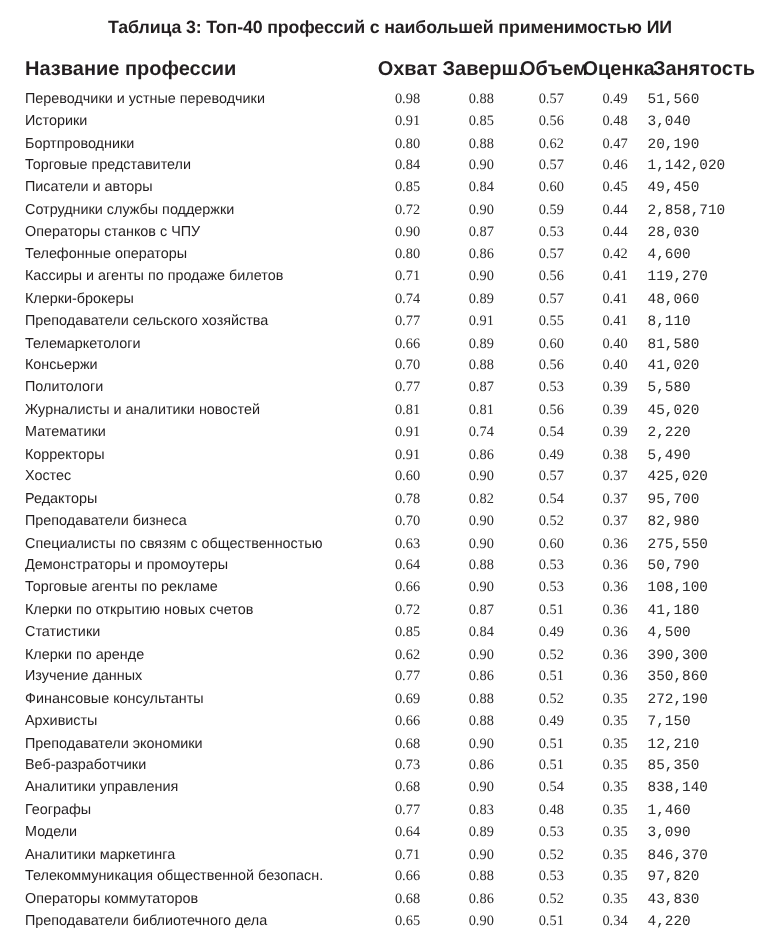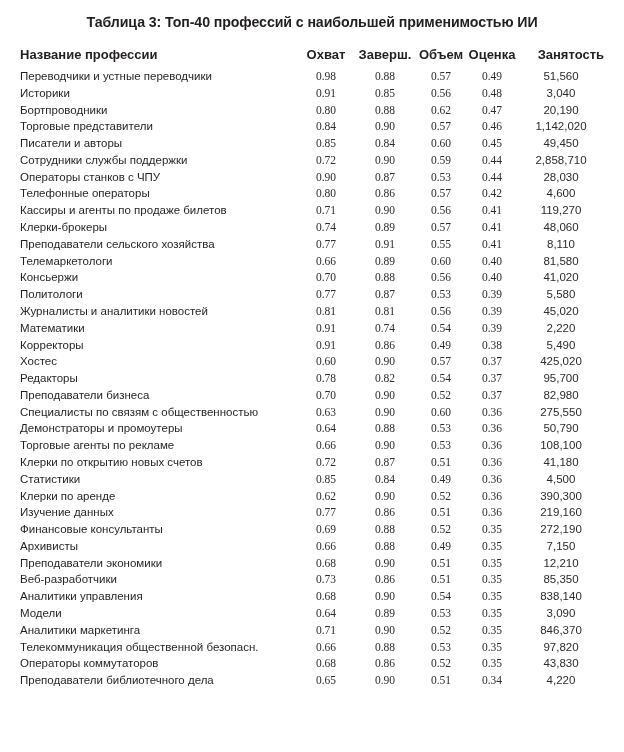--- a/index.html
+++ b/index.html
@@ -59,21 +59,21 @@
     font-size: 0;
     line-height: 0;
   }
   .rule-bot td {
     height: 4px;
     border-top: 1.3px solid #3a3a3a;
     font-size: 0;
     line-height: 0;
   }
   thead th {
-    font-size: 13px;
+    font-size: 16px;
     font-weight: bold;
     color: #231f20;
     padding-top: 5px;
     padding-bottom: 6px;
     font-family: "Liberation Sans", sans-serif;
     white-space: nowrap;
   }
   th.c-name { text-align: left; }
   th.c-num  { text-align: center; }
   th.c-emp  { text-align: right; padding-right: 2px; }
@@ -92,22 +92,22 @@
     color: #231f20;
     overflow: hidden;
   }
   td.c-num {
     text-align: center;
     font-family: "Liberation Serif", serif;
     font-size: 12.4px;
     color: #2b2b2b;
   }
   td.c-emp {
-    text-align: center;
-    font-family: Liberation Sans, sans-serif;
+    text-align: left;
+    font-family: Liberation Mono, monospace;
     font-size: 12.4px;
     color: #2b2b2b;
     padding-right: 2px;
   }
   tbody tr.data-row:first-child td { padding-top: 4px; }
 
   col.w-name { width: 278px; }
   col.w-c1   { width: 56px; }
   col.w-c2   { width: 62px; }
   col.w-c3   { width: 50px; }
@@ -355,21 +355,21 @@
             <td class="c-num">0.52</td>
             <td class="c-num">0.36</td>
             <td class="c-emp">390,300</td>
           </tr>
           <tr class="data-row">
             <td class="c-name">Изучение данных</td>
             <td class="c-num">0.77</td>
             <td class="c-num">0.86</td>
             <td class="c-num">0.51</td>
             <td class="c-num">0.36</td>
-            <td class="c-emp">219,160</td>
+            <td class="c-emp">350,860</td>
           </tr>
           <tr class="data-row">
             <td class="c-name">Финансовые консультанты</td>
             <td class="c-num">0.69</td>
             <td class="c-num">0.88</td>
             <td class="c-num">0.52</td>
             <td class="c-num">0.35</td>
             <td class="c-emp">272,190</td>
           </tr>
           <tr class="data-row">
@@ -396,20 +396,28 @@
             <td class="c-num">0.35</td>
             <td class="c-emp">85,350</td>
           </tr>
           <tr class="data-row">
             <td class="c-name">Аналитики управления</td>
             <td class="c-num">0.68</td>
             <td class="c-num">0.90</td>
             <td class="c-num">0.54</td>
             <td class="c-num">0.35</td>
             <td class="c-emp">838,140</td>
+          </tr>
+          <tr class="data-row">
+            <td class="c-name">Географы</td>
+            <td class="c-num">0.77</td>
+            <td class="c-num">0.83</td>
+            <td class="c-num">0.48</td>
+            <td class="c-num">0.35</td>
+            <td class="c-emp">1,460</td>
           </tr>
           <tr class="data-row">
             <td class="c-name">Модели</td>
             <td class="c-num">0.64</td>
             <td class="c-num">0.89</td>
             <td class="c-num">0.53</td>
             <td class="c-num">0.35</td>
             <td class="c-emp">3,090</td>
           </tr>
           <tr class="data-row">

